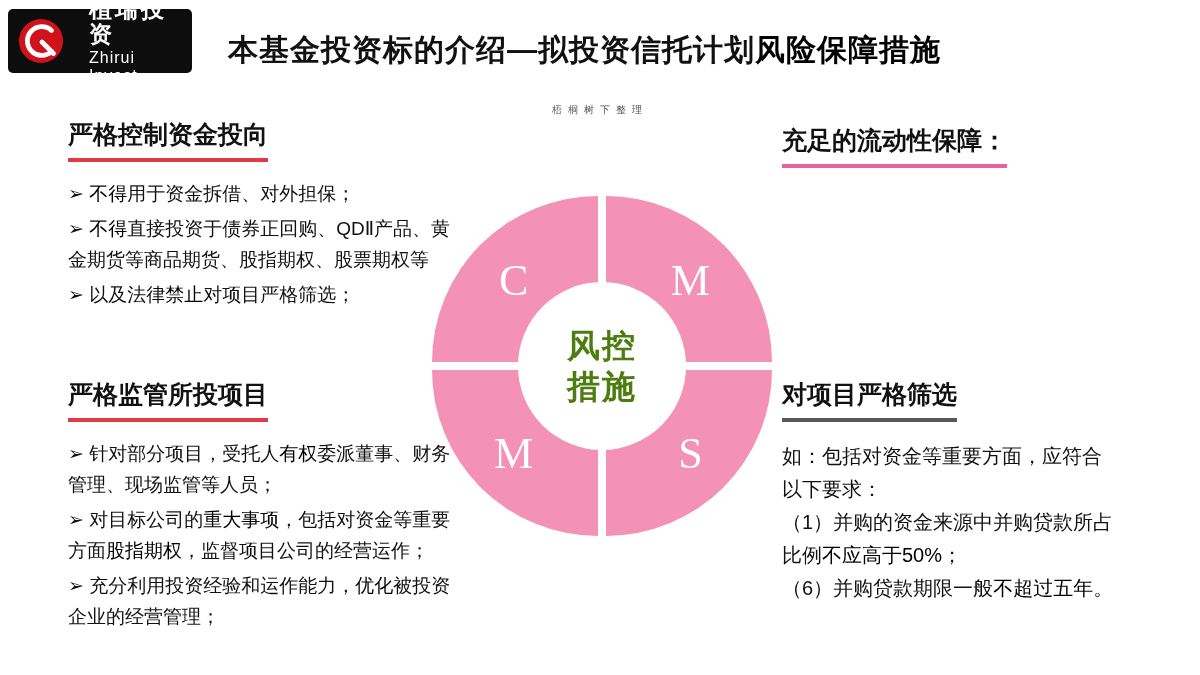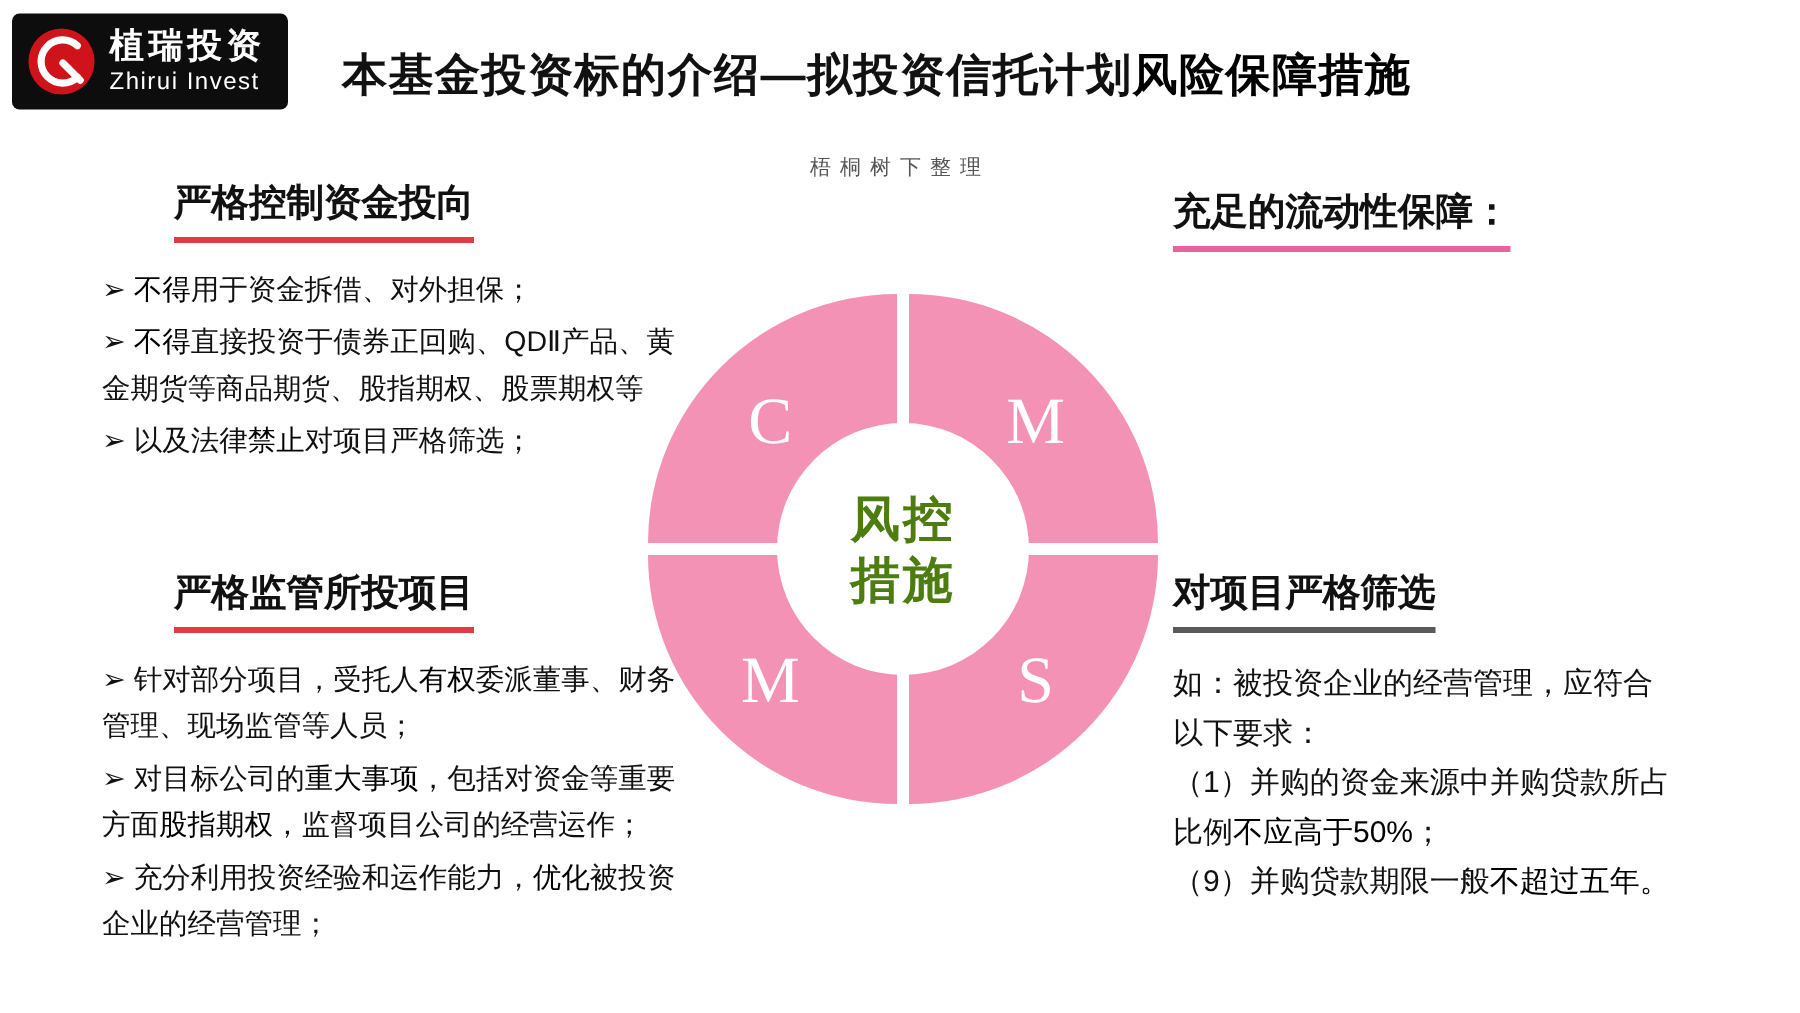--- a/index.html
+++ b/index.html
@@ -15,47 +15,47 @@
     overflow: hidden;
   }
   .red { color: #000000; }
 
   
   .logo {
     position: absolute; left: 8px; top: 9px;
     width: 184px; height: 64px;
     background: #0d0d0d; border-radius: 5px;
     display: flex; align-items: center;
-    padding: 0 10px; gap: 9px;
+    padding: 0 10px; gap: 25px;
   }
   .logo-icon { width: 46px; height: 46px; flex: 0 0 auto; }
   .logo-name { color: #ffffff; font-size: 23px; font-weight: bold; letter-spacing: 3px; line-height: 1.1; }
   .logo-sub  { color: #ffffff; font-size: 16px; letter-spacing: 1px; margin-top: 2px; }
 
   
   .title {
     position: absolute; left: 228px; top: 30px;
     font-size: 30px; font-weight: bold; color: #111111;
     letter-spacing: 1px; white-space: nowrap;
   }
 
   .watermark {
     position: absolute; top: 103px; left: 50%;
     transform: translateX(-50%);
-    font-size: 14px; color: #555555; letter-spacing: 6px;
+    font-size: 10px; color: #555555; letter-spacing: 6px;
   }
 
   
   .section { position: absolute; }
   .heading {
     display: inline-block;
     font-size: 25px; font-weight: bold; color: #111111;
     padding-bottom: 7px; border-bottom: 4px solid #e13b43;
   }
-  .u-red  { border-color: #e13b43; margin-left: 48px; }
+  .u-red  { border-color: #e13b43; }
   .u-pink { border-color: #e8639b; }
   .u-dark { border-color: #595959; }
   .bullets { margin-top: 16px; }
   .bullet {
     font-size: 19px; line-height: 31px; color: #111111;
     margin-bottom: 4px;
   }
   #left-s1  { left: 68px;  top: 118px; width: 392px; }
   #left-s2  { left: 68px;  top: 378px; width: 392px; }
   #right-s1 { left: 782px; top: 124px; width: 344px; }
@@ -149,18 +149,18 @@
       <div class="center-text">措施</div>
     </div>
   </div>
 
   <div class="section" id="right-s1">
     <h2 class="heading u-pink">充足的流动性保障：</h2>
   </div>
 
   <div class="section" id="right-s2">
     <h2 class="heading u-dark">对项目严格筛选</h2>
-    <p class="para"><span>如：被投资企业的经营管理，应符合以下要求：
+    <p class="para"><span>如：包括对资金等重要方面，应符合以下要求：
 </span><span>（1）并购的资金来源中并购贷款所占比例</span><span class="red">不应高于50%</span><span>；
-</span><span>（9）并购贷款期限一般</span><span class="red">不超过五年。</span></p>
+</span><span>（6）并购贷款期限一般</span><span class="red">不超过五年。</span></p>
   </div>
 
 </div>
 
 </body></html>

